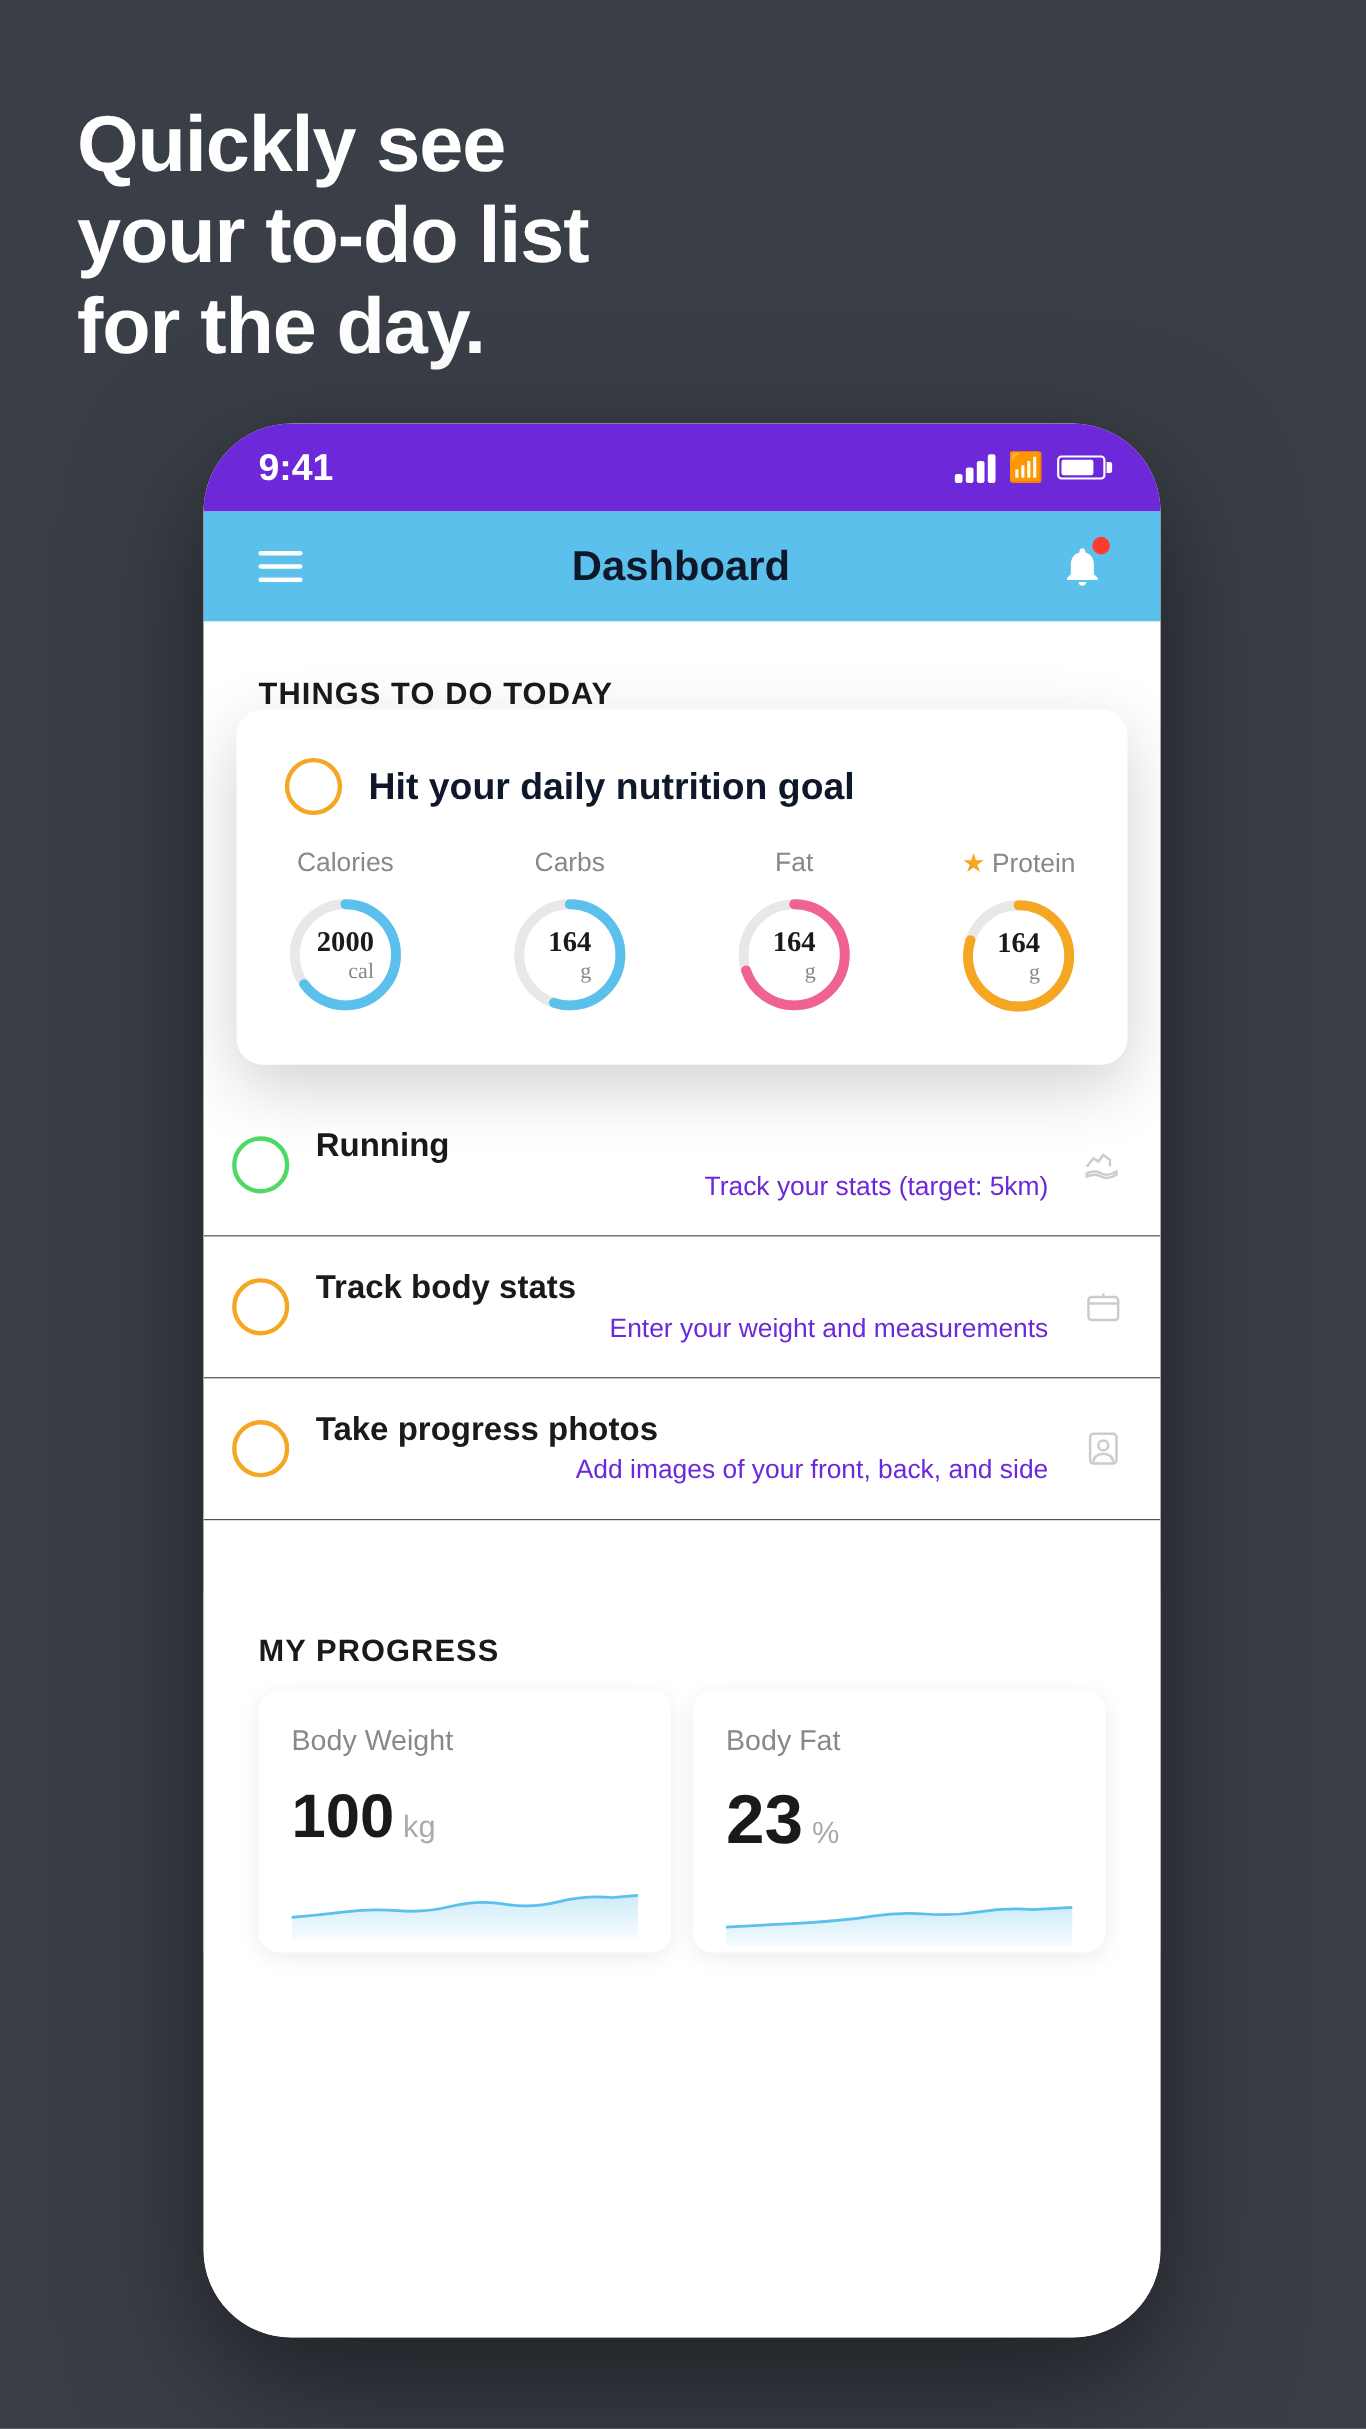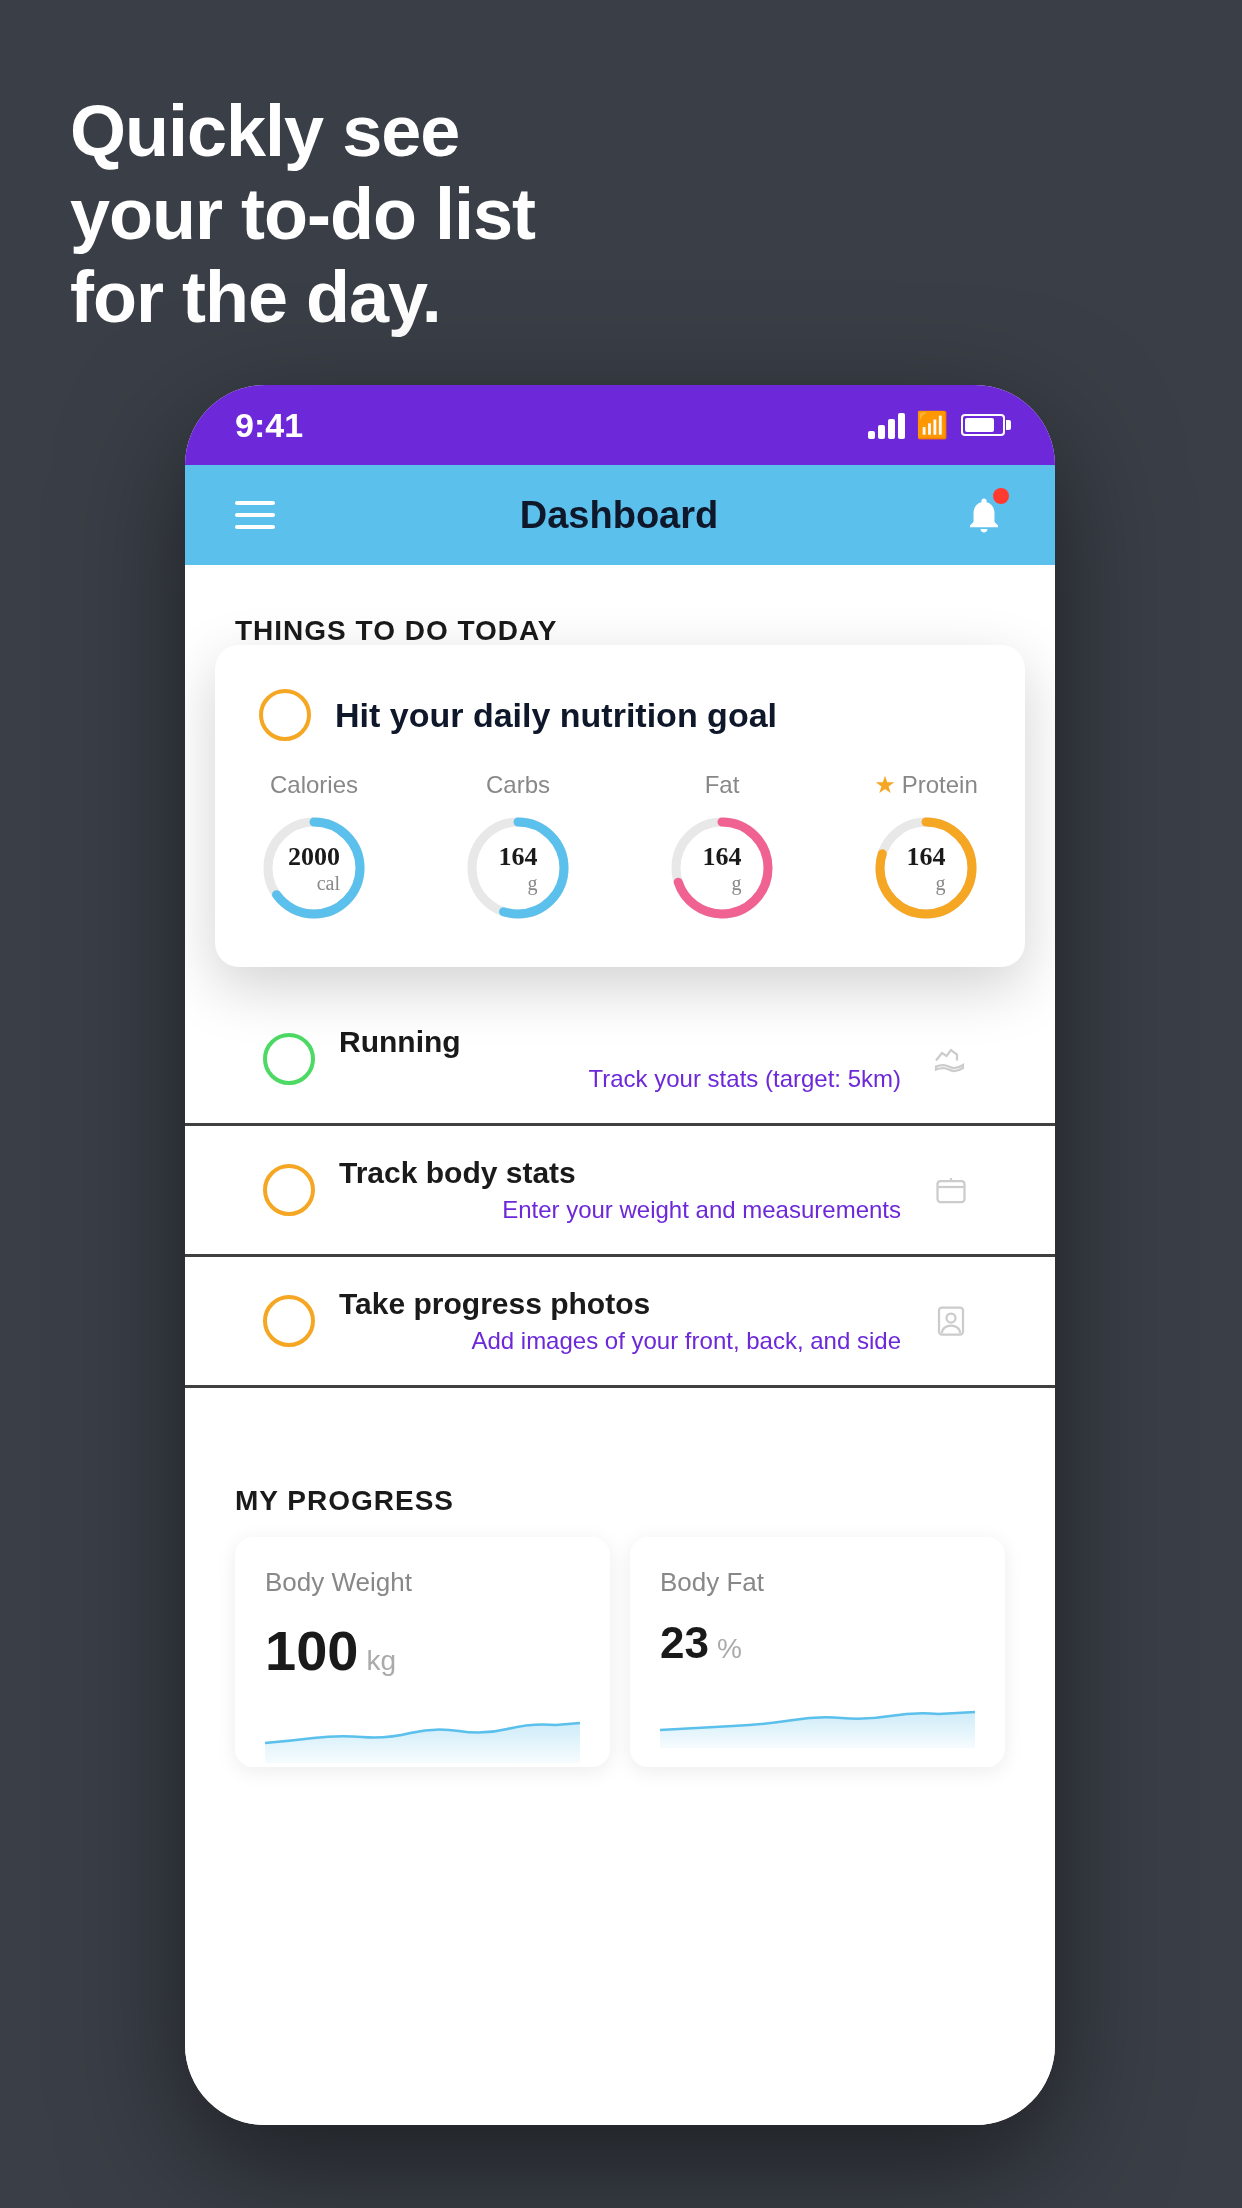--- a/index.html
+++ b/index.html
@@ -253,22 +253,22 @@
     
     .todo-list {
       position: absolute;
       top: 430px;
       left: 0;
       right: 0;
     }
     .todo-row {
       display: flex;
       align-items: center;
-      padding: 30px 78px;
-      border-bottom: 3px solid #404040;
+      padding: 30px 26px;
+      border-bottom: 1px solid #404040;
       gap: 24px;
     }
     .todo-row-info {
       flex: 1;
     }
     .todo-row-title {
       font-size: 30px;
       font-weight: 600;
       color: #1a1a1a;
       margin-bottom: 6px;
@@ -520,21 +520,21 @@
               </linearGradient>
             </defs>
             <path d="M0 40 Q20 38 40 35 Q60 32 80 34 Q100 36 120 30 Q140 24 160 28 Q180 32 200 26 Q220 20 240 22 L260 20 L260 60 L0 60 Z" fill="url(#grad1)"></path>
             <path d="M0 40 Q20 38 40 35 Q60 32 80 34 Q100 36 120 30 Q140 24 160 28 Q180 32 200 26 Q220 20 240 22 L260 20" fill="none" stroke="#5bc0eb" stroke-width="2.5"></path>
           </svg>
         </div>
 
         <div class="progress-card">
           <div class="progress-card-title">Body Fat</div>
           <div class="progress-card-value">
-            <span style="font-size:44px;font-weight:800;">23</span>
+            <span style="font-size:63px;font-weight:800;">23</span>
             <span class="progress-card-unit">%</span>
           </div>
           <svg class="sparkline" viewBox="0 0 260 60" preserveAspectRatio="none">
             <defs>
               <linearGradient id="grad2" x1="0" y1="0" x2="0" y2="1">
                 <stop offset="0%" stop-color="#5bc0eb" stop-opacity="0.3"></stop>
                 <stop offset="100%" stop-color="#5bc0eb" stop-opacity="0.05"></stop>
               </linearGradient>
             </defs>
             <path d="M0 42 Q30 40 60 38 Q90 36 110 32 Q130 28 150 30 Q170 32 190 28 Q210 24 230 26 L260 24 L260 60 L0 60 Z" fill="url(#grad2)"></path>

